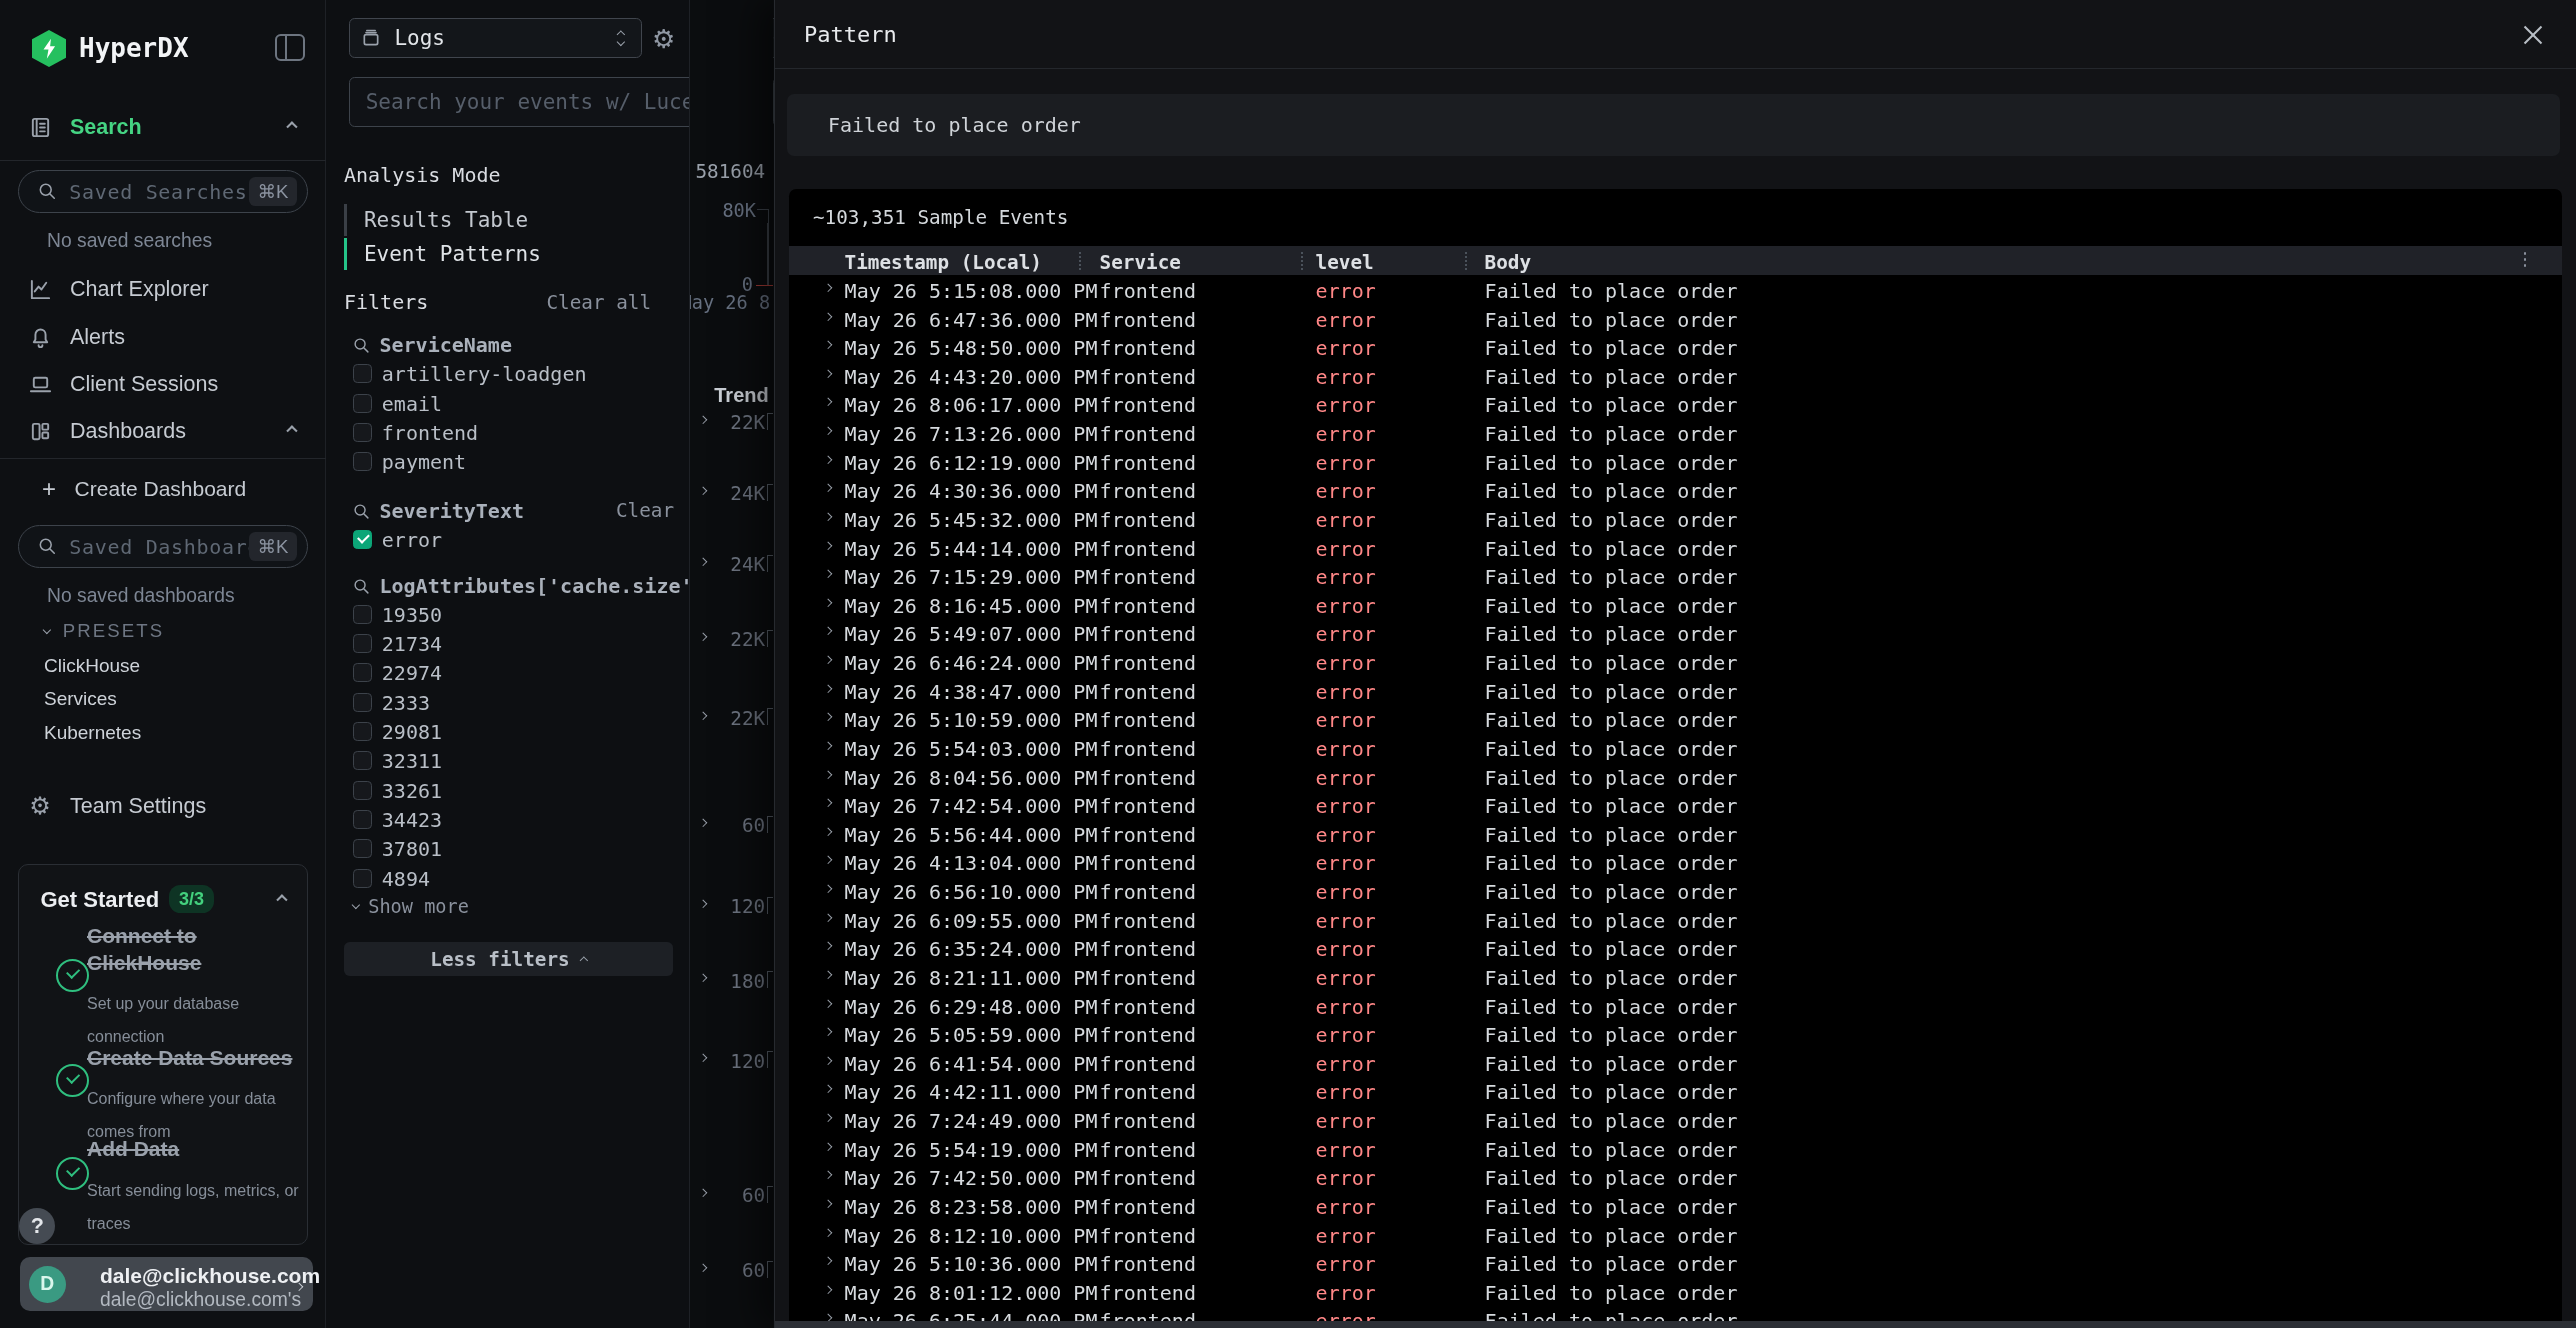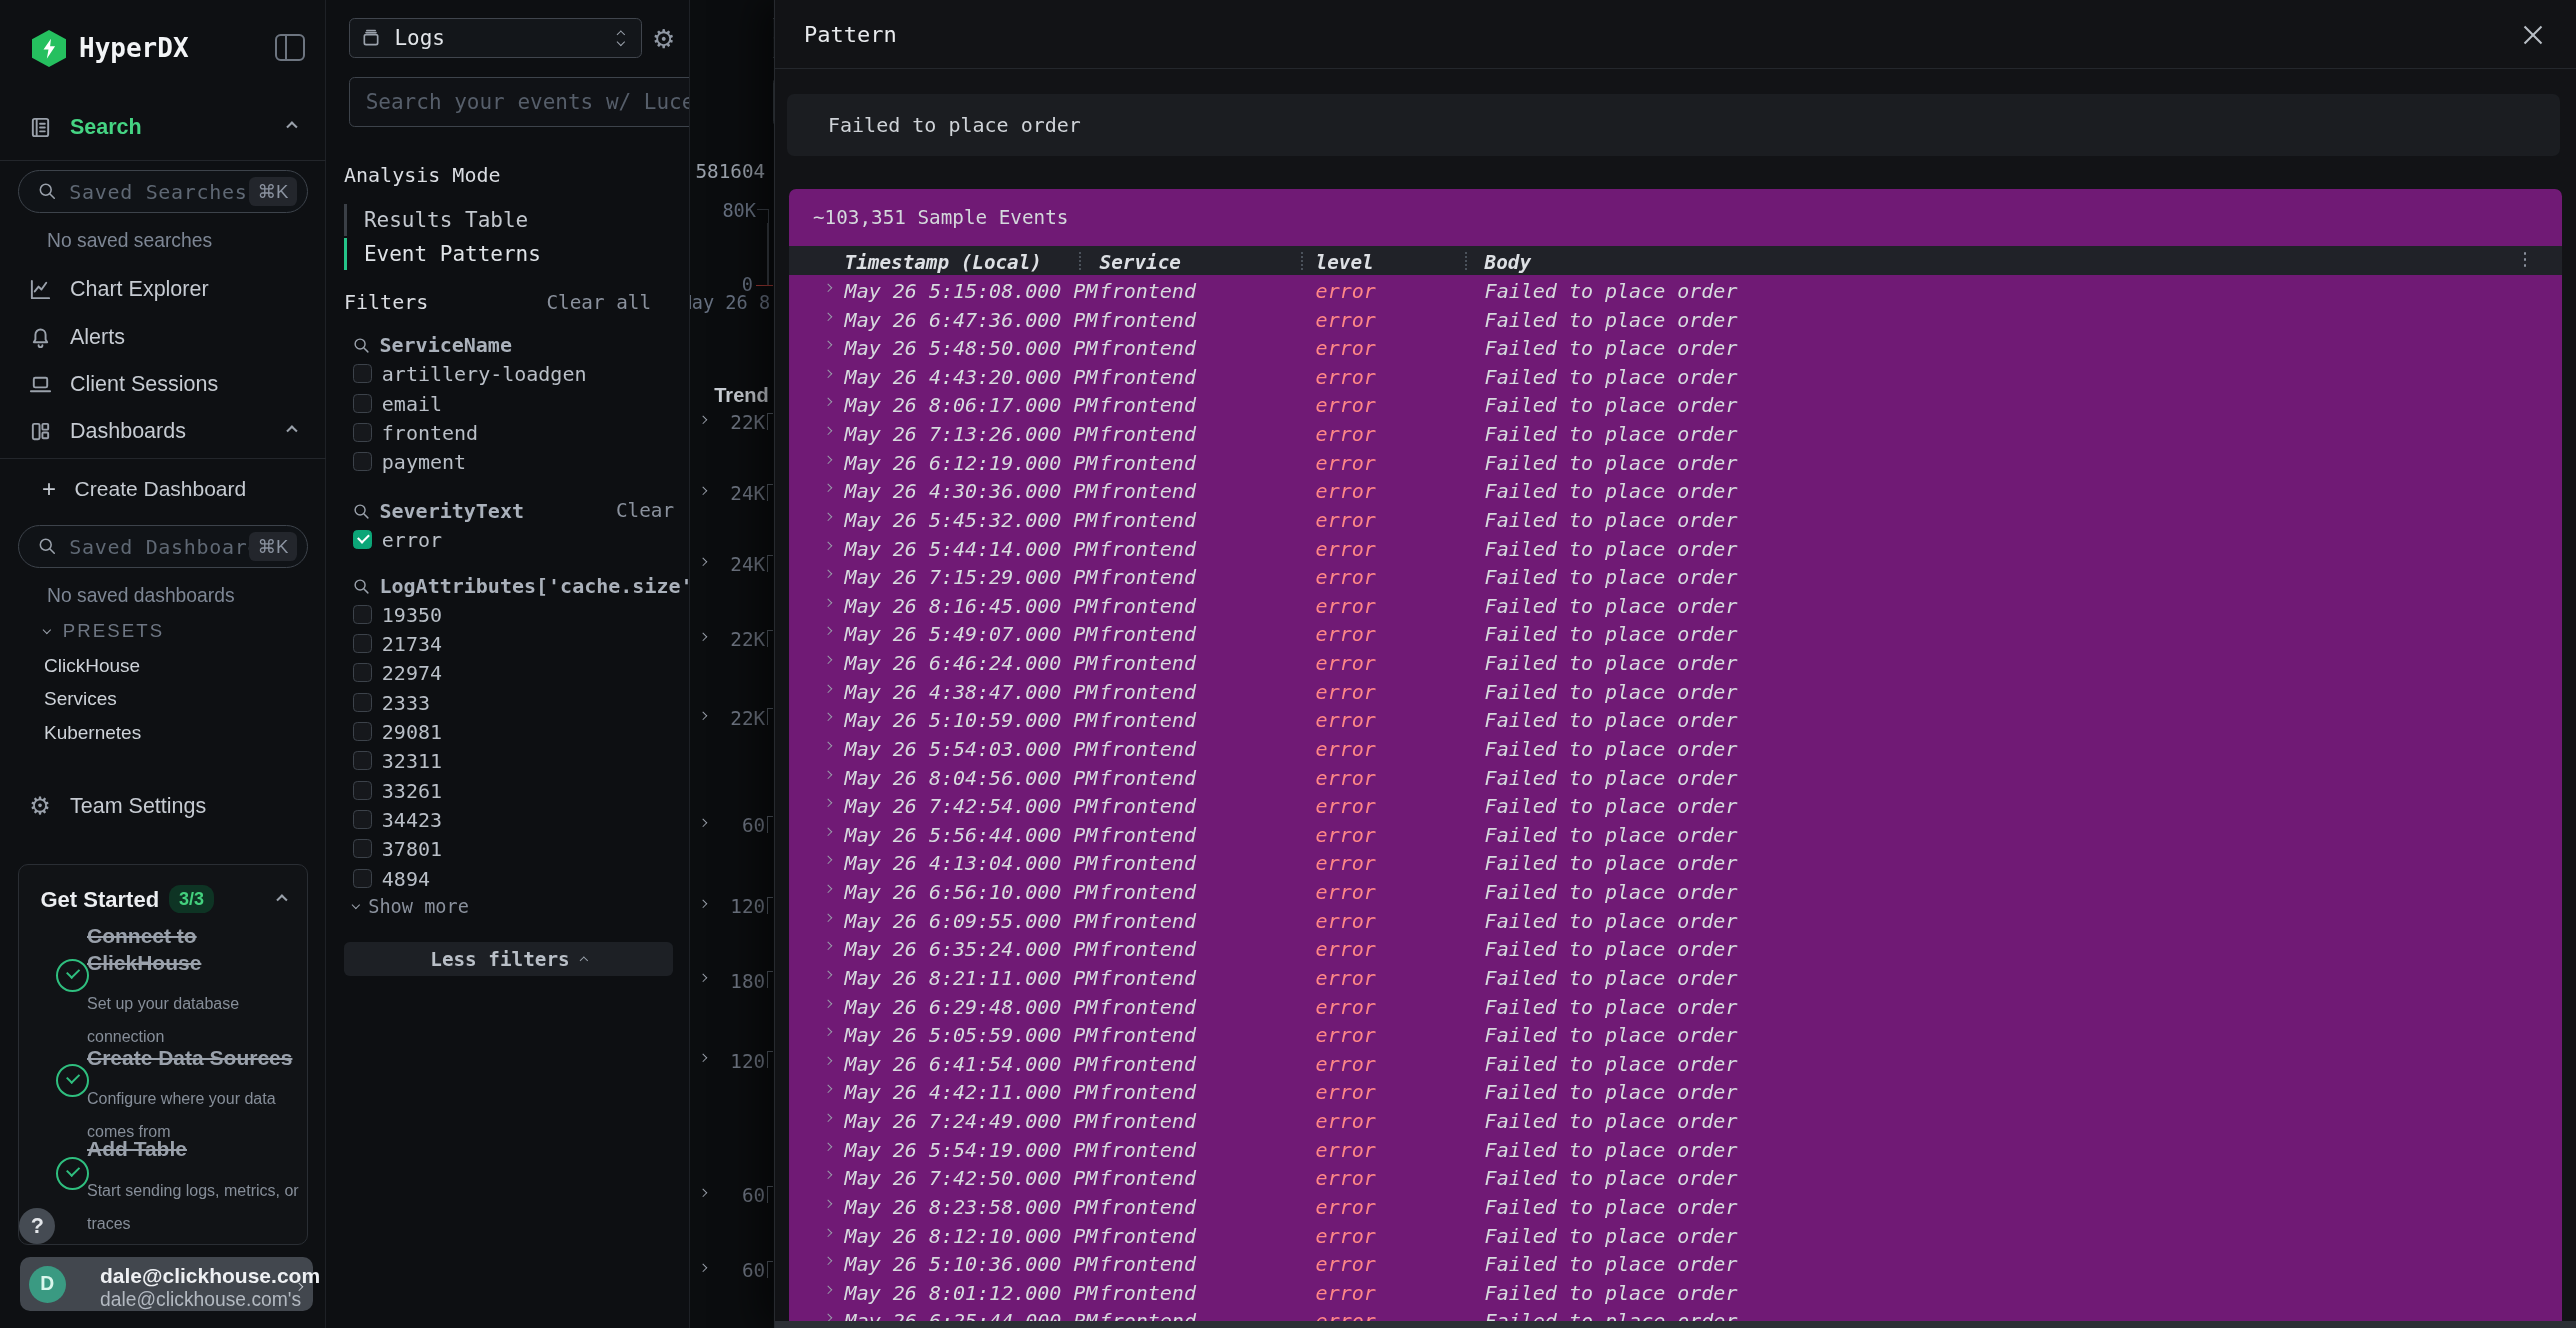--- a/index.html
+++ b/index.html
@@ -135,21 +135,21 @@
   #close-btn::before { transform:rotate(45deg); }
   #close-btn::after  { transform:rotate(-45deg); }
 
   #pattern-card { position:absolute; left:12px; top:94px; width:1773px; height:62px;
     background:#1b1d21; border-radius:7.2px; display:flex; align-items:center; }
   #pattern-card .ptxt { font-size:20px; color:#cfd3d8; margin-left:41px; }
 
   #sample-label { position:absolute; left:38px; top:206px; font-size:19.3px; color:#d4d8dc; }
 
   #events-card { position:absolute; left:13.6px; top:189px; width:1773px; height:1139px;
-    background:#701a75; border-radius:7.2px 7.2px 0 0;font-style:italic; }
+    background:#000000; border-radius:7.2px 7.2px 0 0; }
   #tbl-header { position:absolute; left:0; top:57px; width:1773px; height:29px; background:#202228; }
   .th { position:absolute; top:5px; font-size:19.3px; font-weight:bold; color:#dde0e4; }
   .col-handle { position:absolute; top:5.7px; height:18.6px; width:0; border-left:2.1px dotted #4b525b; }
   #tbl-kebab { position:absolute; left:1735px; top:6.4px; display:flex; flex-direction:column; gap:2.9px; }
   #tbl-kebab i { width:2.9px; height:2.9px; border-radius:50%; background:#8a919c; }
 
   #tbl-rows { position:absolute; left:0; top:86px; width:1773px; height:1053px; overflow:hidden; }
   .trow { position:absolute; left:0; width:1773px; height:29px; }
   .trow .rchev { position:absolute; left:36px; top:10px; }
   .trow .c-ts  { position:absolute; left:56px;  top:3.6px; font-size:20px; color:#d6dade; white-space:nowrap; }
@@ -275,21 +275,21 @@
 
       <div class="ckc" style="left:37px; top:94px;"></div>
       <div class="gs-item-title" style="top:57px;">Connect to ClickHouse</div>
       <div class="gs-item-desc" style="top:114px;">Set up your database connection</div>
 
       <div class="ckc" style="left:37px; top:199px;"></div>
       <div class="gs-item-title" style="top:179px;">Create Data Sources</div>
       <div class="gs-item-desc" style="top:209px;">Configure where your data comes from</div>
 
       <div class="ckc" style="left:37px; top:292px;"></div>
-      <div class="gs-item-title" style="top:270px;">Add Table</div>
+      <div class="gs-item-title" style="top:270px;">Add Data</div>
       <div class="gs-item-desc" style="top:301px;">Start sending logs, metrics, or traces</div>
     </div>
 
     <div id="help-fab">
       <span>?</span>
     </div>
 
     <div id="user-chip">
       <div id="avatar">
           <span>D</span>

